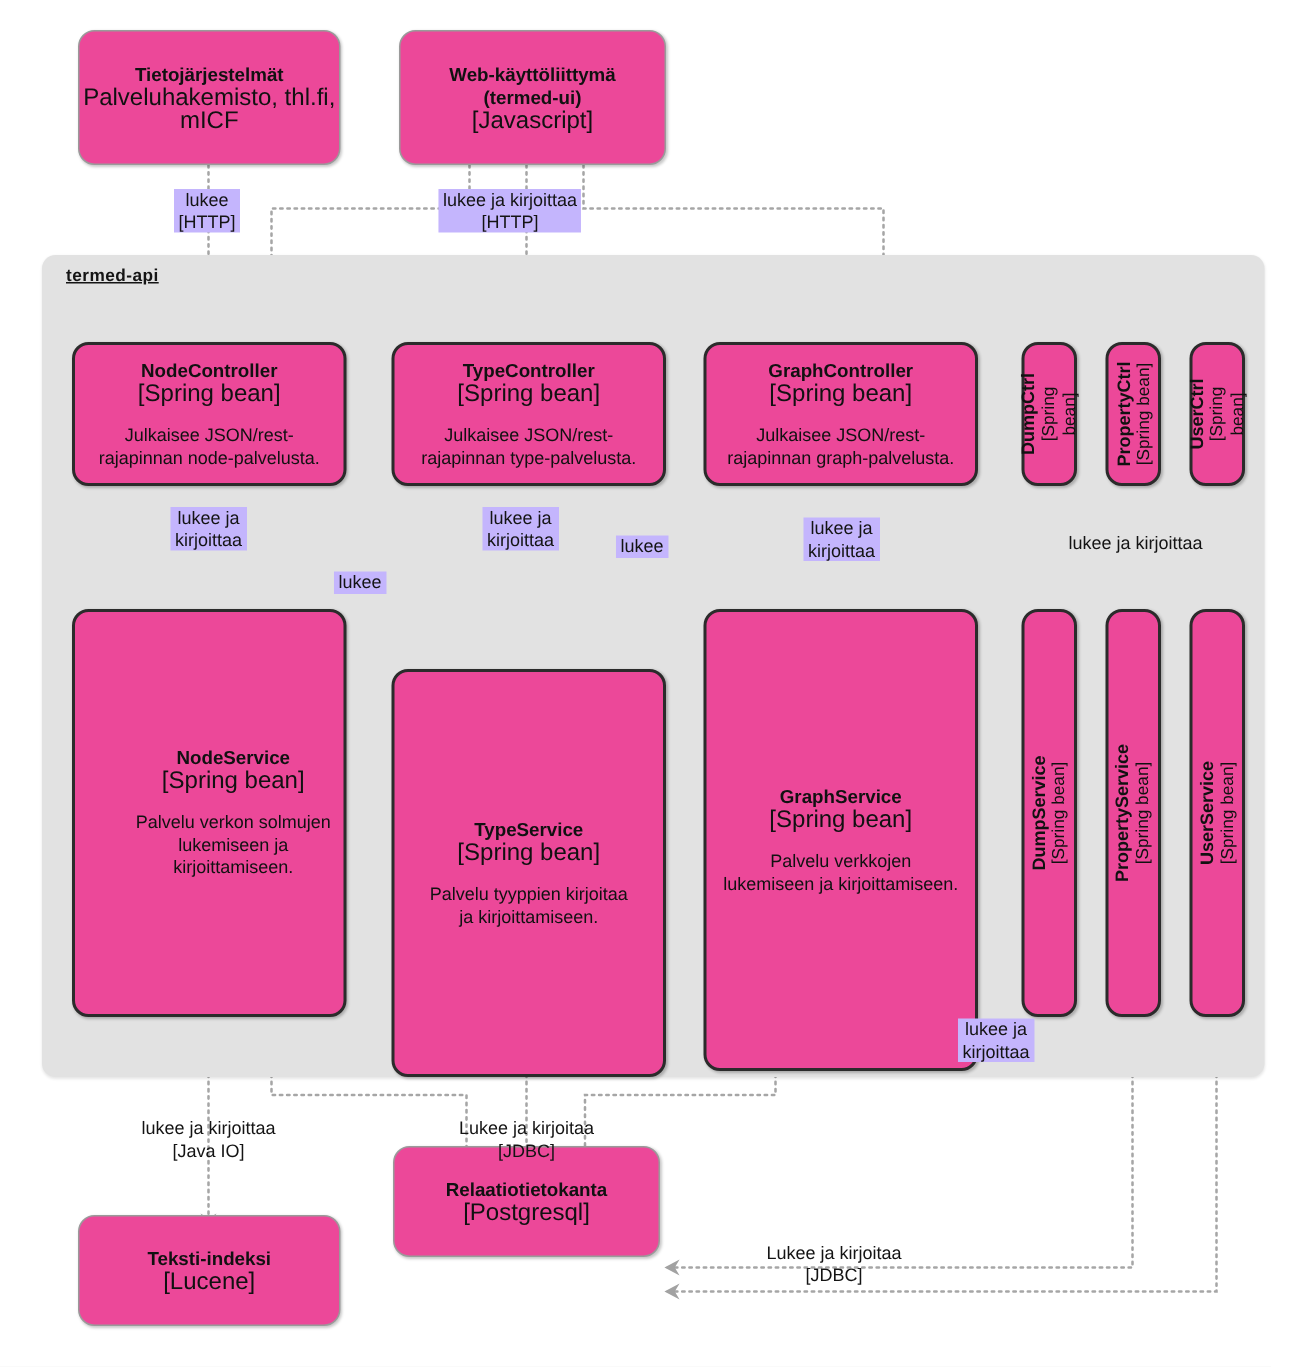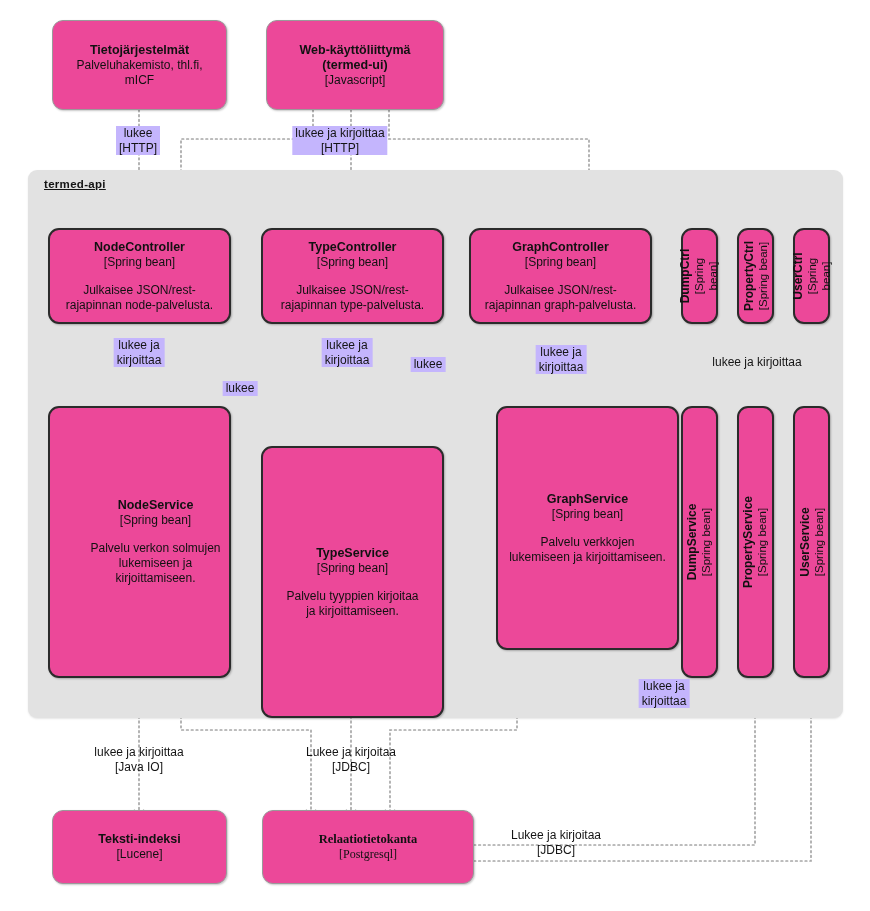--- a/index.html
+++ b/index.html
@@ -56,21 +56,21 @@
     border:2px solid #2b2b2b;
     box-shadow:1px 1px 2px rgba(0,0,0,.25);
   }
   .node .title{
     font-weight:bold;
     font-size:12.5px;
     line-height:15px;
     white-space:pre-line;
   }
   .node .sub{
-    font-size:12px;
+    font-size:16px;
     line-height:15px;
     white-space:pre-line;
   }
   .node .desc{
     font-size:12px;
     line-height:15px;
     margin-top:13px;
     white-space:pre-line;
     padding:0 8px;
   }
@@ -223,21 +223,21 @@
 kirjoittamiseen.</div>
   </div>
 
   <div class="node bold-edge" style="left:261px;top:406px;width:183px;height:272px;margin-top:40px;">
     <div class="title">TypeService</div>
     <div class="sub">[Spring bean]</div>
     <div class="desc">Palvelu tyyppien kirjoitaa
 ja kirjoittamiseen.</div>
   </div>
 
-  <div class="node bold-edge" style="left:469px;top:406px;width:183px;height:244px;margin-left:27px;">
+  <div class="node bold-edge" style="left:469px;top:406px;width:183px;height:308px;">
     <div class="title">GraphService</div>
     <div class="sub">[Spring bean]</div>
     <div class="desc">Palvelu verkkojen
 lukemiseen ja kirjoittamiseen.</div>
   </div>
 
   <div class="node bold-edge vert" style="left:681px;top:406px;width:37px;height:272px;">
     <div class="rot">
       <span class="title">DumpService</span>
       <span class="sub">[Spring bean]</span>
@@ -256,21 +256,21 @@
       <span class="title">UserService</span>
       <span class="sub">[Spring bean]</span>
     </div>
   </div>
 
   <div class="node thin-edge" style="left:52px;top:810px;width:175px;height:74px;">
     <div class="title">Teksti-indeksi</div>
     <div class="sub">[Lucene]</div>
   </div>
 
-  <div class="node thin-edge" style="left:262px;top:810px;width:212px;height:74px;font-family:Liberation Serif, serif;">
+  <div class="node thin-edge" style="left:262px;top:764px;width:178px;height:74px;">
     <div class="title">Relaatiotietokanta</div>
     <div class="sub">[Postgresql]</div>
   </div>
 
   <div class="elabel" style="left:138px;top:126px;">lukee
 [HTTP]</div>
   <div class="elabel" style="left:340px;top:126px;">lukee ja kirjoittaa
 [HTTP]</div>
 
   <div class="elabel" style="left:139px;top:338px;">lukee ja

